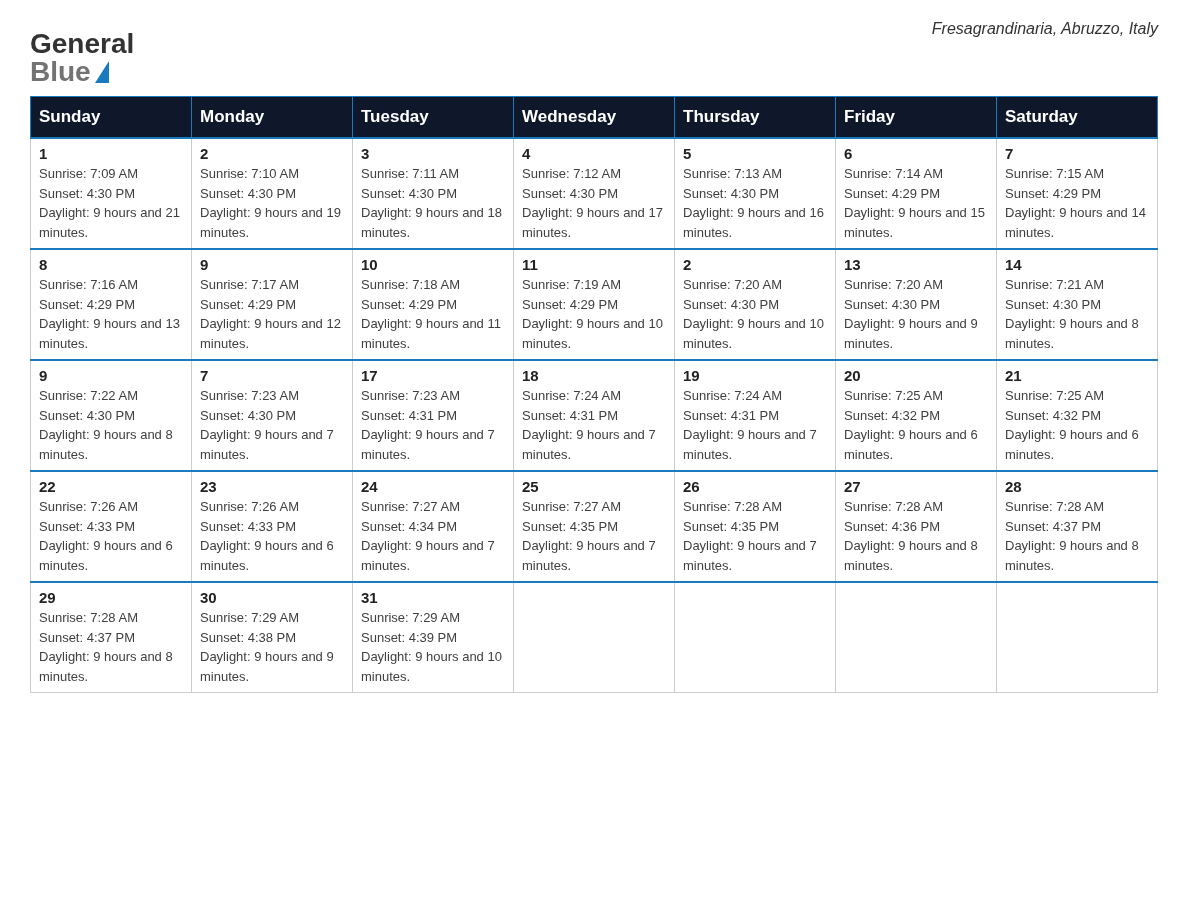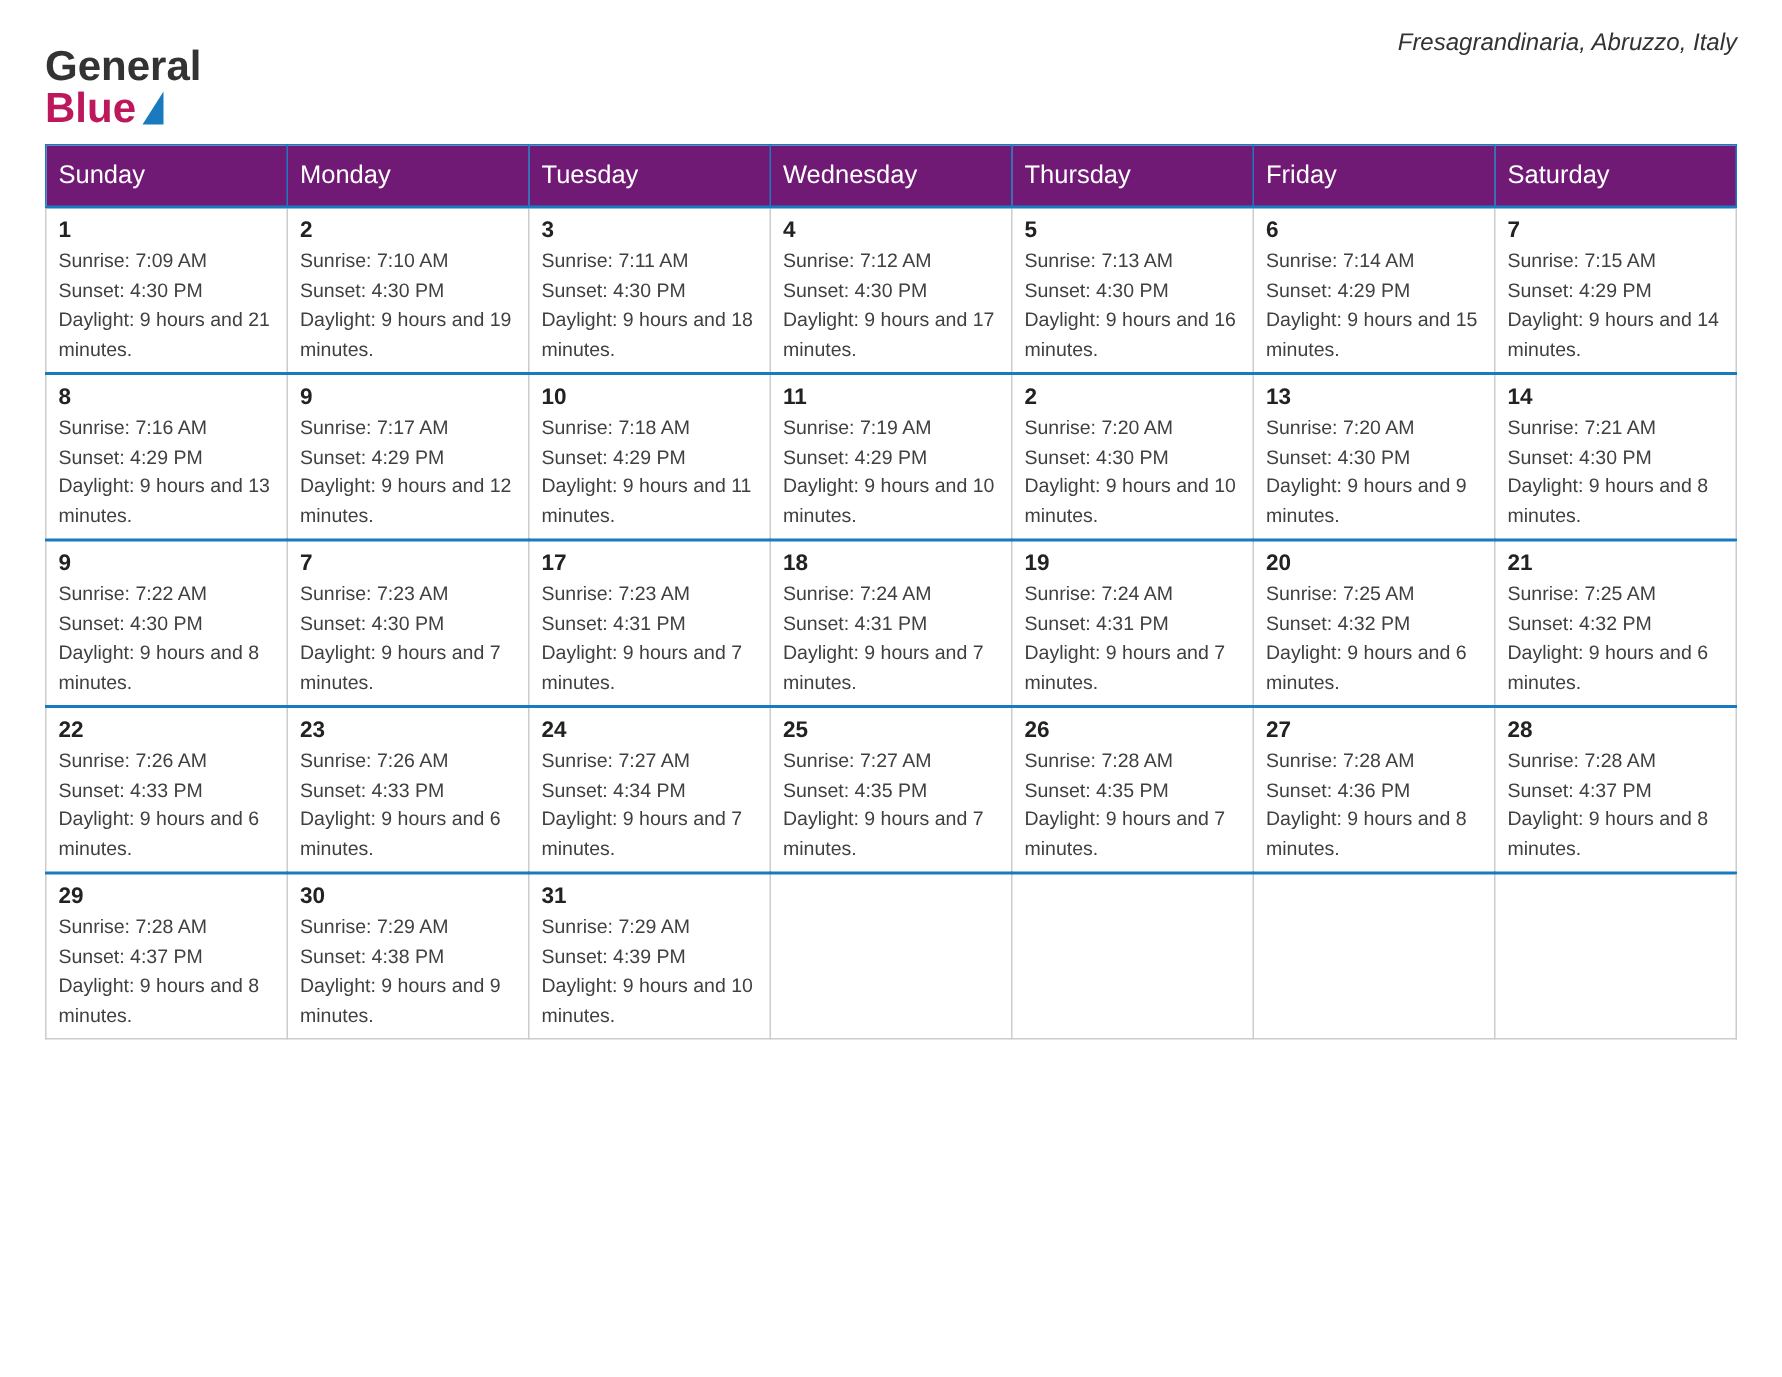--- a/index.html
+++ b/index.html
@@ -25,21 +25,21 @@
     }
     .logo-general {
       font-size: 28px;
       font-weight: bold;
       color: #333;
       line-height: 1;
     }
     .logo-blue {
       font-size: 28px;
       font-weight: bold;
-      color: #be185d;
+      color: #737373;
       line-height: 1;
       display: flex;
       align-items: center;
     }
     .logo-triangle {
       width: 0;
       height: 0;
       border-left: 14px solid transparent;
       border-bottom: 22px solid #1a7abf;
       display: inline-block;
@@ -58,24 +58,24 @@
       font-size: 16px;
       color: #333;
       font-style: italic;
     }
     table {
       width: 100%;
       border-collapse: collapse;
       margin-top: 8px;
     }
     thead tr th {
-      background-color: #701a75;
+      background-color: #0f172a;
       color: #fff;
       font-size: 17px;
-      font-weight: normal;
+      font-weight: bold;
       padding: 10px 8px;
       text-align: left;
       border: 1px solid #1a7abf;
     }
     tbody tr td {
       vertical-align: top;
       padding: 6px 8px;
       border: 1px solid #ccc;
       font-size: 13.5px;
       color: #222;

